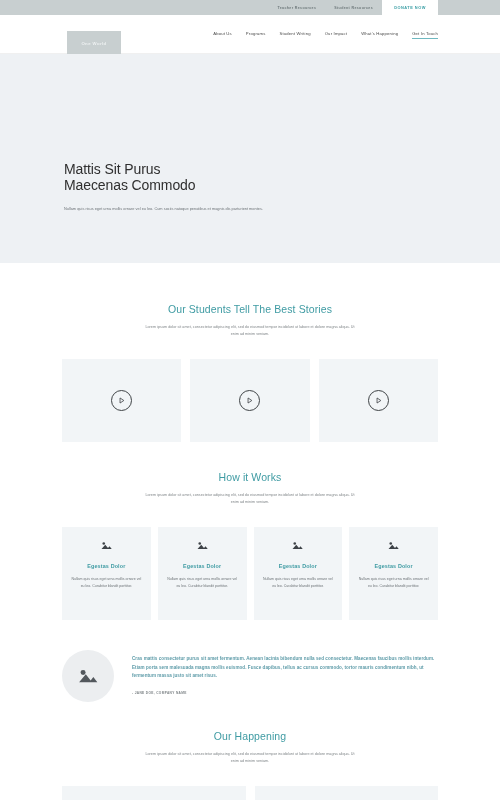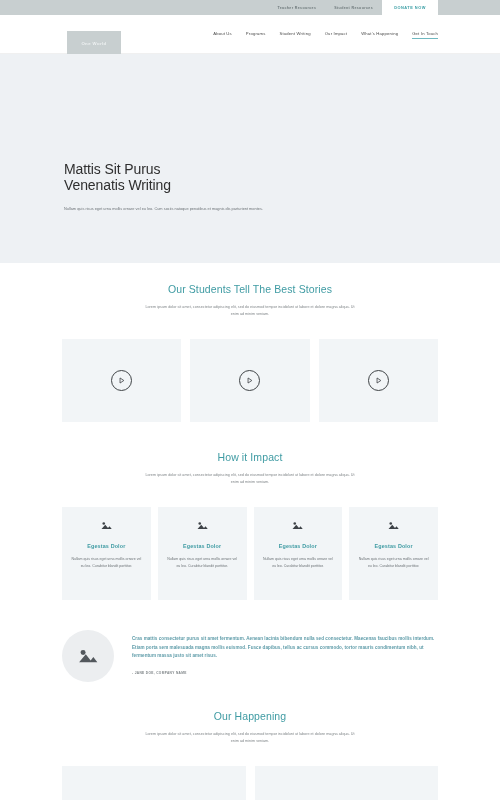--- a/index.html
+++ b/index.html
@@ -275,27 +275,27 @@
       <a class="nav-item">Our Impact</a>
       <a class="nav-item">What's Happening</a>
       <a class="nav-item active">Get In Touch</a>
     </nav>
   </div>
 
   <section class="hero">
     <div class="hero-inner">
       <h1 class="hero-title">
         <span>Mattis Sit Purus</span><br>
-        <span>Venenatis Writing</span>
+        <span>Maecenas Commodo</span>
       </h1>
       <p class="hero-body">Nullam quis risus eget urna mollis ornare vel eu leo. Cum sociis natoque penatibus et magnis dis parturient montes.</p>
     </div>
   </section>
 
-  <section class="section" style="padding-top:20px;">
+  <section class="section" style="padding-top:29px;margin-top:11px;">
     <h2 class="section-title">Our Students Tell The Best Stories</h2>
     <p class="section-sub">Lorem ipsum dolor sit amet, consectetur adipiscing elit, sed do eiusmod tempor incididunt ut labore et dolore magna aliqua. Ut enim ad minim veniam.</p>
 
     <div class="video-row">
       <div class="video-card">
         <span class="play-icon">
           <svg width="9" height="9" viewBox="0 0 10 10">
               <path d="M3.4 2.2 L7.6 5 L3.4 7.8 Z" fill="none" stroke="#3f4346" stroke-width="0.9" stroke-linejoin="round"></path>
             </svg>
         </span>
@@ -311,21 +311,21 @@
         <span class="play-icon">
           <svg width="9" height="9" viewBox="0 0 10 10">
               <path d="M3.4 2.2 L7.6 5 L3.4 7.8 Z" fill="none" stroke="#3f4346" stroke-width="0.9" stroke-linejoin="round"></path>
             </svg>
         </span>
       </div>
     </div>
   </section>
 
   <section class="section" style="padding-top:29px;">
-    <h2 class="section-title">How it Impact</h2>
+    <h2 class="section-title">How it Works</h2>
     <p class="section-sub">Lorem ipsum dolor sit amet, consectetur adipiscing elit, sed do eiusmod tempor incididunt ut labore et dolore magna aliqua. Ut enim ad minim veniam.</p>
 
     <div class="feature-row">
 
       <div class="feature-card">
         <div class="feature-icon">
           <svg width="11" height="9" viewBox="0 0 22 18">
               <circle cx="5.5" cy="5" r="2.6" fill="#3d4247"></circle>
               <path d="M1 16 L8.5 7.5 L14 14 L17 10.5 L21.5 16 Z" fill="#3d4247"></path>
             </svg>

